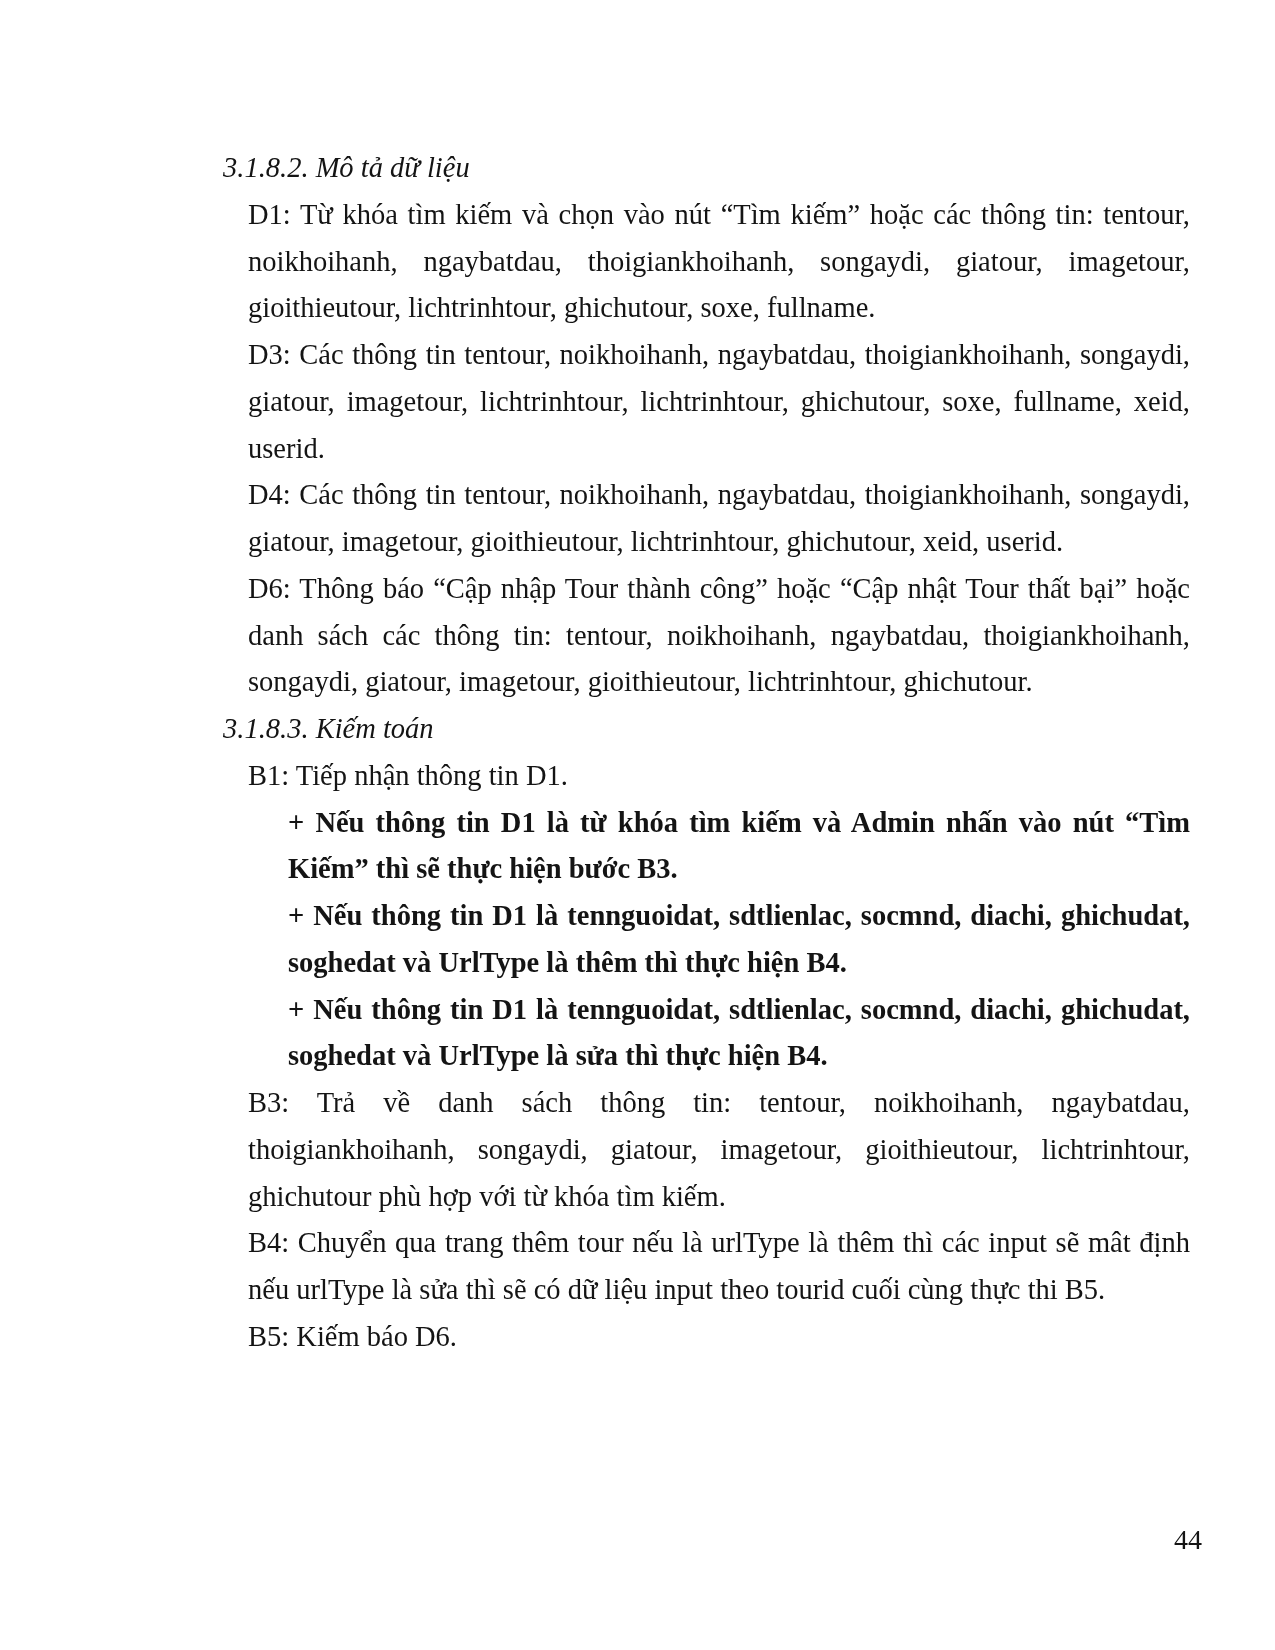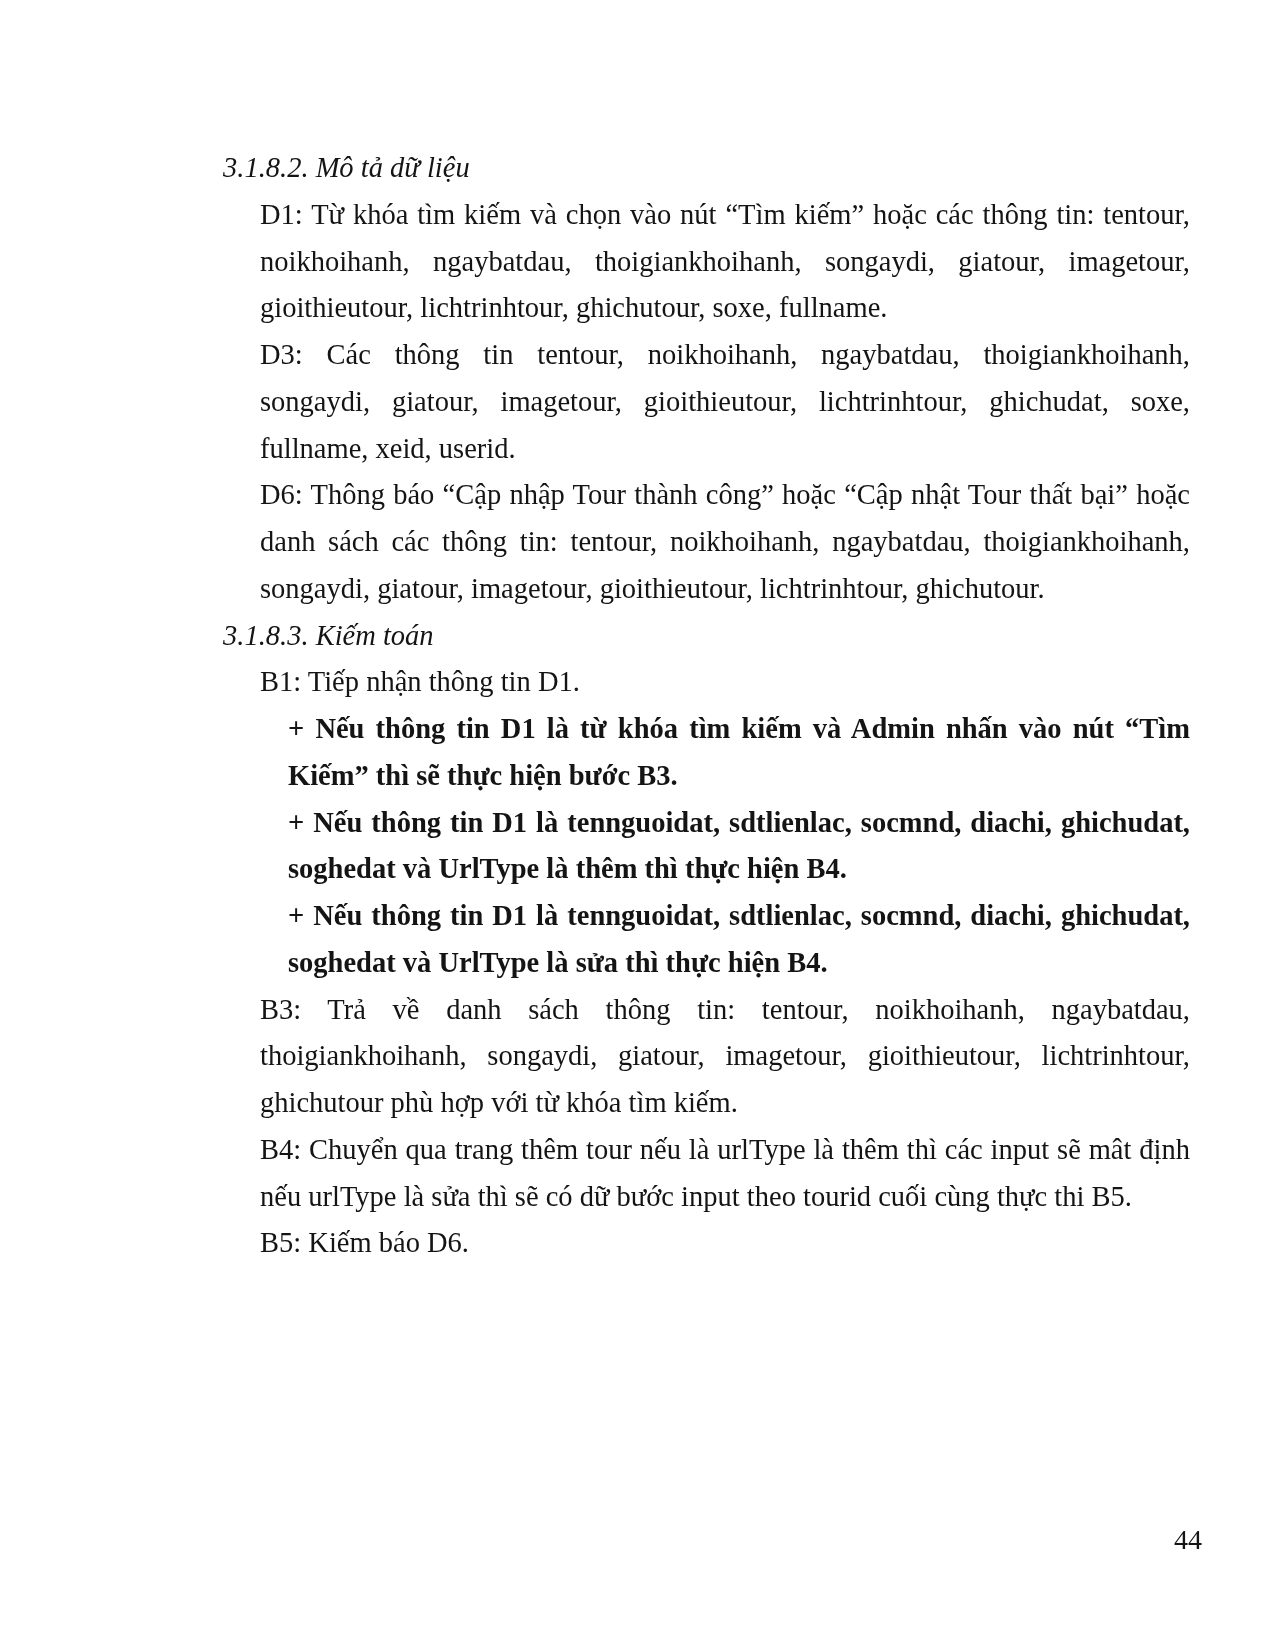--- a/index.html
+++ b/index.html
@@ -25,21 +25,21 @@
     top: 145px;
     width: 967px;
     font-size: 28.5px;
     line-height: 46.75px;
   }
   .heading {
     font-style: italic;
     text-align: left;
   }
   .para {
-    margin-left: 37px;
+    margin-left: 25px;
     text-align: justify;
   }
   .bullet {
     margin-left: 65px;
     text-align: justify;
     font-weight: bold;
   }
   .page-number {
     position: absolute;
     left: 1158px;
@@ -50,25 +50,26 @@
     text-align: center;
   }
 </style>
 </head>
 <body>
 
 <div class="page">
   <div class="content">
     <div class="heading">3.1.8.2. Mô tả dữ liệu</div>
     <div class="para">D1: Từ khóa tìm kiếm và chọn vào nút “Tìm kiếm” hoặc các thông tin: tentour, noikhoihanh, ngaybatdau, thoigiankhoihanh, songaydi, giatour, imagetour, gioithieutour, lichtrinhtour, ghichutour, soxe, fullname.</div>
-    <div class="para">D3: Các thông tin tentour, noikhoihanh, ngaybatdau, thoigiankhoihanh, songaydi, giatour, imagetour, gioithieutour, lichtrinhtour, ghichudat, soxe, fullname, xeid, userid.</div>
+    <div class="para">D3: Các thông tin tentour, noikhoihanh, ngaybatdau, thoigiankhoihanh, songaydi, giatour, imagetour, lichtrinhtour, lichtrinhtour, ghichutour, soxe, fullname, xeid, userid.</div>
+    <div class="para">D4: Các thông tin tentour, noikhoihanh, ngaybatdau, thoigiankhoihanh, songaydi, giatour, imagetour, gioithieutour, lichtrinhtour, ghichutour, xeid, userid.</div>
     <div class="para">D6: Thông báo “Cập nhập Tour thành công” hoặc “Cập nhật Tour thất bại” hoặc danh sách các thông tin: tentour, noikhoihanh, ngaybatdau, thoigiankhoihanh, songaydi, giatour, imagetour, gioithieutour, lichtrinhtour, ghichutour.</div>
     <div class="heading">3.1.8.3. Kiếm toán</div>
     <div class="para">B1: Tiếp nhận thông tin D1.</div>
     <div class="bullet">+ Nếu thông tin D1 là từ khóa tìm kiếm và Admin nhấn vào nút “Tìm Kiếm” thì sẽ thực hiện bước B3.</div>
     <div class="bullet">+ Nếu thông tin D1 là tennguoidat, sdtlienlac, socmnd, diachi, ghichudat, soghedat và UrlType là thêm thì thực hiện B4.</div>
     <div class="bullet">+ Nếu thông tin D1 là tennguoidat, sdtlienlac, socmnd, diachi, ghichudat, soghedat và UrlType là sửa thì thực hiện B4.</div>
     <div class="para">B3: Trả về danh sách thông tin: tentour, noikhoihanh, ngaybatdau, thoigiankhoihanh, songaydi, giatour, imagetour, gioithieutour, lichtrinhtour, ghichutour phù hợp với từ khóa tìm kiếm.</div>
-    <div class="para">B4: Chuyển qua trang thêm tour nếu là urlType là thêm thì các input sẽ mât định nếu urlType là sửa thì sẽ có dữ bước input theo tourid cuối cùng thực thi B5.</div>
+    <div class="para">B4: Chuyển qua trang thêm tour nếu là urlType là thêm thì các input sẽ mât định nếu urlType là sửa thì sẽ có dữ liệu input theo tourid cuối cùng thực thi B5.</div>
     <div class="para">B5: Kiếm báo D6.</div>
   </div>
   <div class="page-number">44</div>
 </div>
 
 </body></html>

